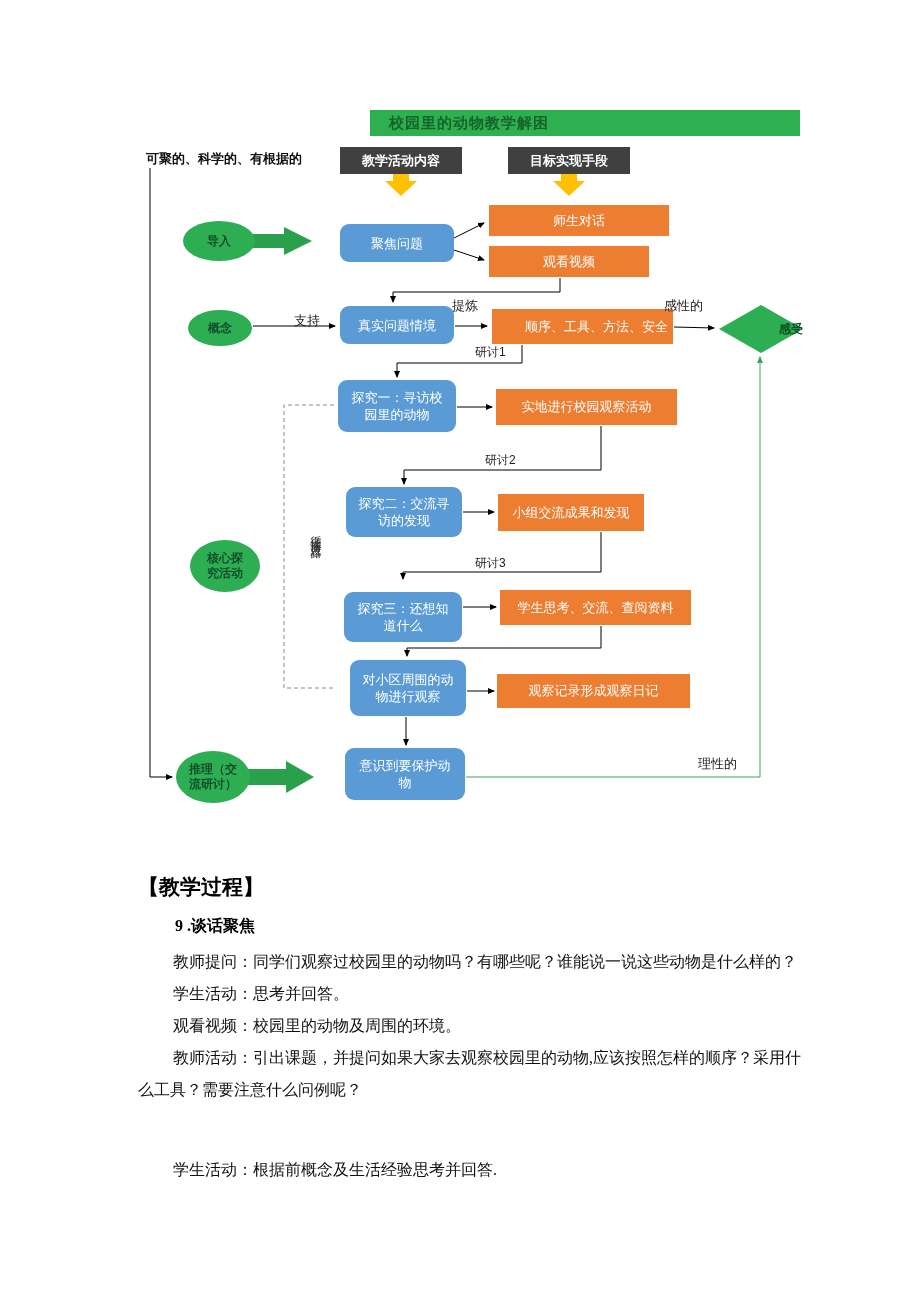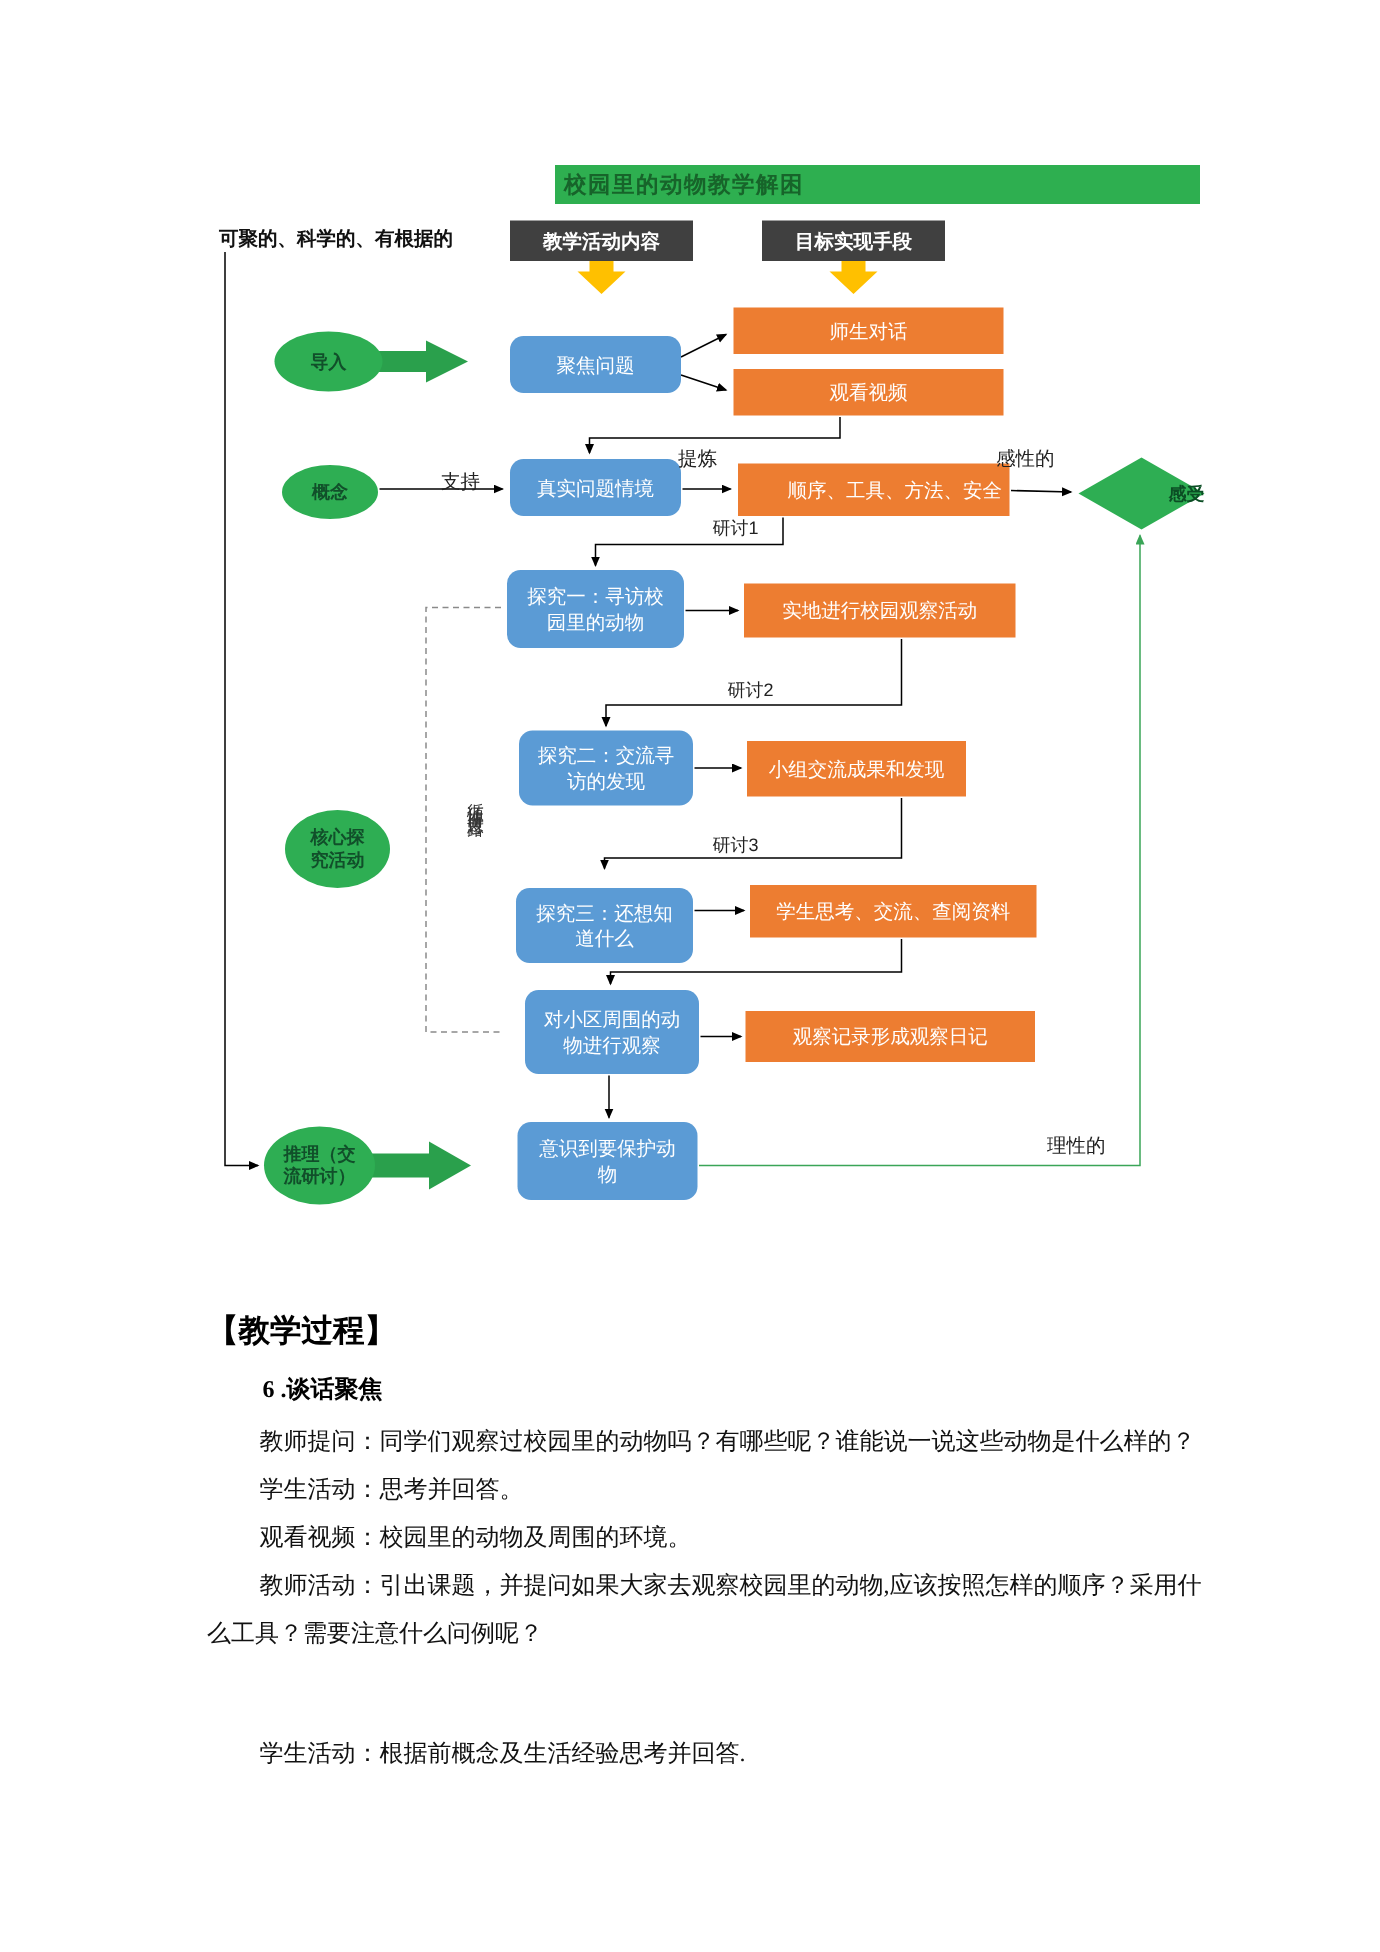--- a/index.html
+++ b/index.html
@@ -5,21 +5,21 @@
   html,body { margin:0; padding:0; background:#fff; }
   .page {
     position:relative; width:920px; height:1301px; background:#ffffff;
     font-family:"Liberation Sans", sans-serif; overflow:hidden;
   }
   .abs { position:absolute; box-sizing:border-box; }
 
   
   .banner {
     background:#2eaf50; color:#17642a; font-weight:bold; font-size:15px;
-    display:flex; align-items:center; padding-left:6px; letter-spacing:1px;
+    display:flex; align-items:center; padding-left:19px; letter-spacing:1px;
   }
   .yellow-box {
     background:#404040; color:#ffffff; font-size:13px; font-weight:bold;
     display:flex; align-items:center; justify-content:center;
   }
   .blue-box {
     background:#5b9bd5; color:#ffffff; font-size:13px; line-height:17px;
     border-radius:9px; display:flex; align-items:center; justify-content:center;
     text-align:center; padding:4px 10px;
   }
@@ -114,40 +114,40 @@
 
   <div class="abs blue-box" style="left:340px;top:224px;width:114px;height:38px;">聚焦问题</div>
   <div class="abs blue-box" style="left:340px;top:306px;width:114px;height:38px;">真实问题情境</div>
   <div class="abs blue-box" style="left:338px;top:380px;width:118px;height:52px;">探究一：寻访校园里的动物</div>
   <div class="abs blue-box" style="left:346px;top:487px;width:116px;height:50px;">探究二：交流寻访的发现</div>
   <div class="abs blue-box" style="left:344px;top:582px;width:118px;height:50px;margin-top:10px;">探究三：还想知道什么</div>
   <div class="abs blue-box" style="left:350px;top:660px;width:116px;height:56px;">对小区周围的动物进行观察</div>
   <div class="abs blue-box" style="left:345px;top:748px;width:120px;height:52px;">意识到要保护动物</div>
 
   <div class="abs orange-box" style="left:489px;top:205px;width:180px;height:31px;">师生对话</div>
-  <div class="abs orange-box" style="left:489px;top:246px;width:180px;height:31px;">观看视频</div>
+  <div class="abs orange-box" style="left:489px;top:246px;width:160px;height:31px;">观看视频</div>
   <div class="abs orange-box" style="left:492px;top:309px;width:181px;height:35px;padding-left:28px;">顺序、工具、方法、安全</div>
   <div class="abs orange-box" style="left:496px;top:389px;width:181px;height:36px;">实地进行校园观察活动</div>
   <div class="abs orange-box" style="left:498px;top:494px;width:146px;height:37px;">小组交流成果和发现</div>
   <div class="abs orange-box" style="left:500px;top:590px;width:191px;height:35px;">学生思考、交流、查阅资料</div>
   <div class="abs orange-box" style="left:497px;top:674px;width:193px;height:34px;">观察记录形成观察日记</div>
 
   <div class="abs diamond-label" style="left:719px;top:321px;width:84px;">感受</div>
 
   <div class="abs small-label" style="left:294px;top:312px;">支持</div>
   <div class="abs small-label" style="left:452px;top:297px;">提炼</div>
   <div class="abs small-label" style="left:664px;top:297px;">感性的</div>
   <div class="abs small-label" style="left:698px;top:755px;">理性的</div>
   <div class="abs tiny-label" style="left:475px;top:344px;">研讨1</div>
   <div class="abs tiny-label" style="left:485px;top:452px;">研讨2</div>
   <div class="abs tiny-label" style="left:475px;top:555px;">研讨3</div>
   <div class="abs v-label" style="left:308px;top:527px;">循证性研讨思路</div>
 
   <div class="abs doc-heading" style="left:138px;top:873px;">【教学过程】</div>
-  <div class="abs doc-sub" style="left:175px;top:916px;">6 .谈话聚焦</div>
+  <div class="abs doc-sub" style="left:175px;top:916px;">9 .谈话聚焦</div>
 
   <div class="abs doc-body" style="left:138px;top:946px;width:666px;">
     <p class="doc-p">教师提问：同学们观察过校园里的动物吗？有哪些呢？谁能说一说这些动物是什么样的？</p>
     <p class="doc-p">学生活动：思考并回答。</p>
     <p class="doc-p">观看视频：校园里的动物及周围的环境。</p>
     <p class="doc-p">教师活动：引出课题，并提问如果大家去观察校园里的动物,应该按照怎样的顺序？采用什么工具？需要注意什么问例呢？</p>
     <p class="doc-p gap-before">学生活动：根据前概念及生活经验思考并回答.</p>
   </div>
 
 </div>

